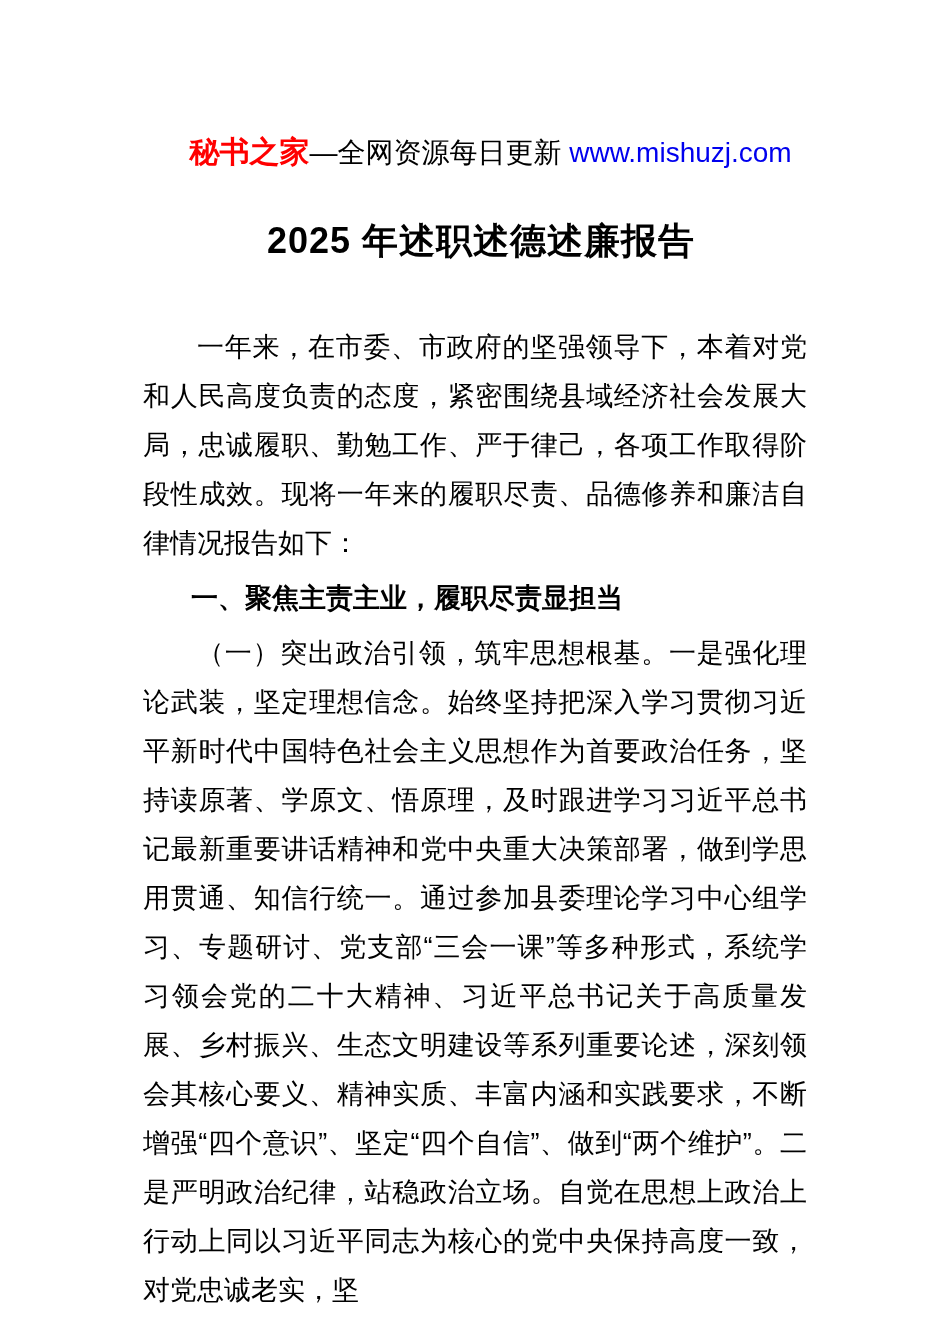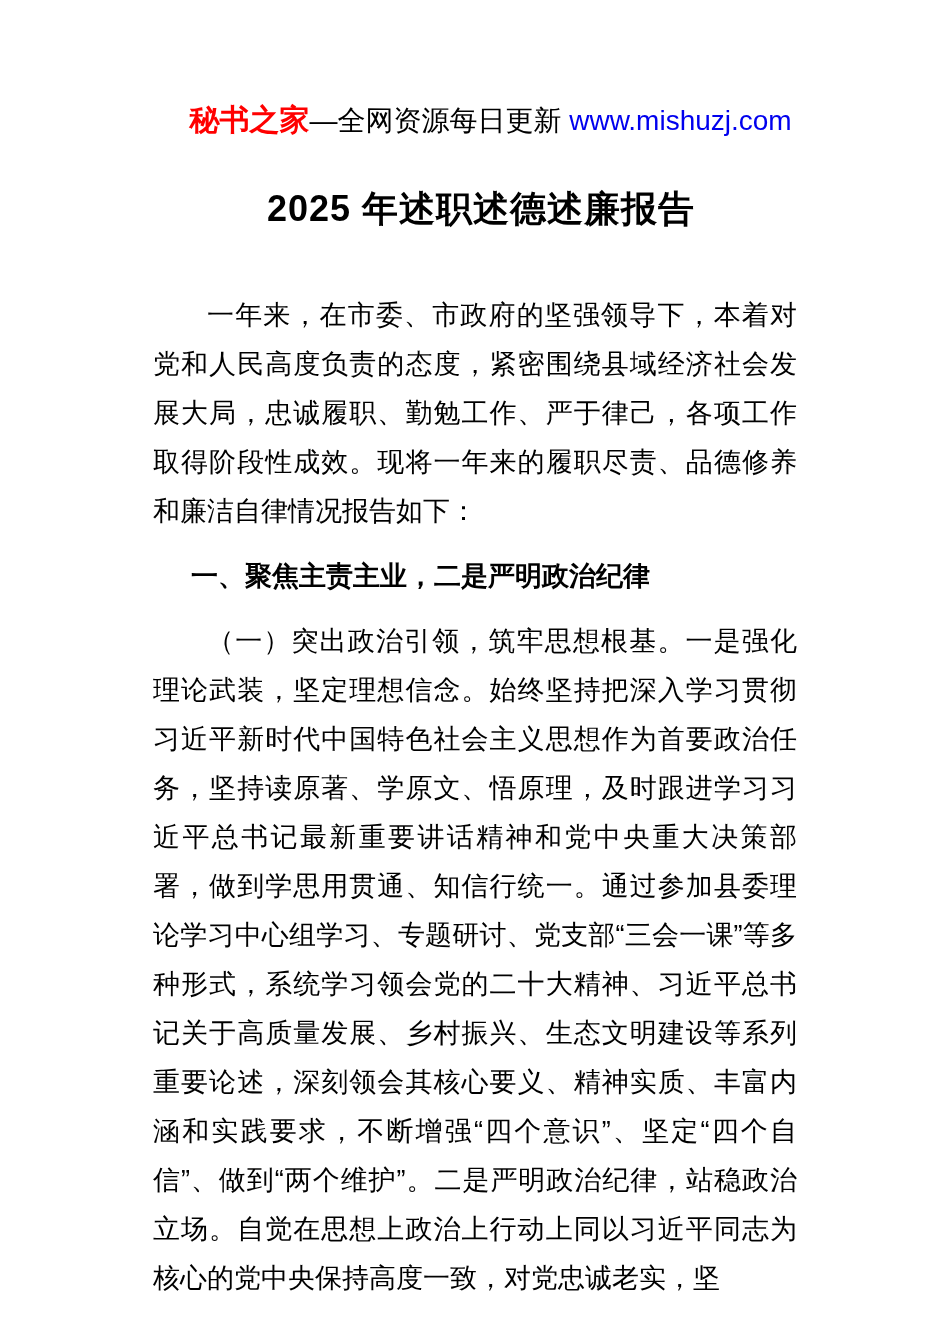--- a/index.html
+++ b/index.html
@@ -6,21 +6,21 @@
   html, body { margin: 0; padding: 0; }
   .page {
     position: relative;
     width: 950px;
     height: 1344px;
     margin: 0;
     overflow: hidden;
     font-family: "Liberation Sans", sans-serif;
   }
   .header-line {
-    padding-top: 72px;
+    padding-top: 104px;
     text-align: center;
     font-size: 28px;
     line-height: 32px;
     white-space: pre-wrap;
   }
   .brand {
     font-weight: bold;
     font-size: 30px;
   }
   .tagline {
@@ -40,21 +40,21 @@
   }
   .doc-body {
     width: 676px;
     margin: 60px auto 0 auto;
     font-size: 27px;
     line-height: 49px;
     text-align: justify;
     text-justify: inter-character;
   }
   .paragraph {
-    margin: 16px;
+    margin: 6px;
     text-indent: 2em;
   }
   .heading {
     margin: 0;
     text-indent: 2em;
     font-weight: bold;
   }
 </style>
 </head>
 <body>
@@ -62,17 +62,17 @@
 <div class="page" style="background-color: rgb(255, 255, 255);">
 
   <div class="header-line">
     <span class="brand" style="color: rgb(255, 0, 0);">秘书之家</span><span class="tagline">—全网资源每日更新 </span><span class="url" style="color: rgb(0, 0, 238);">www.mishuzj.com</span>
   </div>
 
   <h1 class="doc-title">2025 年述职述德述廉报告</h1>
 
   <div class="doc-body">
       <div class="paragraph">一年来，在市委、市政府的坚强领导下，本着对党和人民高度负责的态度，紧密围绕县域经济社会发展大局，忠诚履职、勤勉工作、严于律己，各项工作取得阶段性成效。现将一年来的履职尽责、品德修养和廉洁自律情况报告如下：</div>
-      <div class="heading">一、聚焦主责主业，二是严明政治纪律</div>
+      <div class="heading">一、聚焦主责主业，履职尽责显担当</div>
       <div class="paragraph">（一）突出政治引领，筑牢思想根基。一是强化理论武装，坚定理想信念。始终坚持把深入学习贯彻习近平新时代中国特色社会主义思想作为首要政治任务，坚持读原著、学原文、悟原理，及时跟进学习习近平总书记最新重要讲话精神和党中央重大决策部署，做到学思用贯通、知信行统一。通过参加县委理论学习中心组学习、专题研讨、党支部“三会一课”等多种形式，系统学习领会党的二十大精神、习近平总书记关于高质量发展、乡村振兴、生态文明建设等系列重要论述，深刻领会其核心要义、精神实质、丰富内涵和实践要求，不断增强“四个意识”、坚定“四个自信”、做到“两个维护”。二是严明政治纪律，站稳政治立场。自觉在思想上政治上行动上同以习近平同志为核心的党中央保持高度一致，对党忠诚老实，坚</div>
     </div>
 
 </div>
 
 </body></html>

